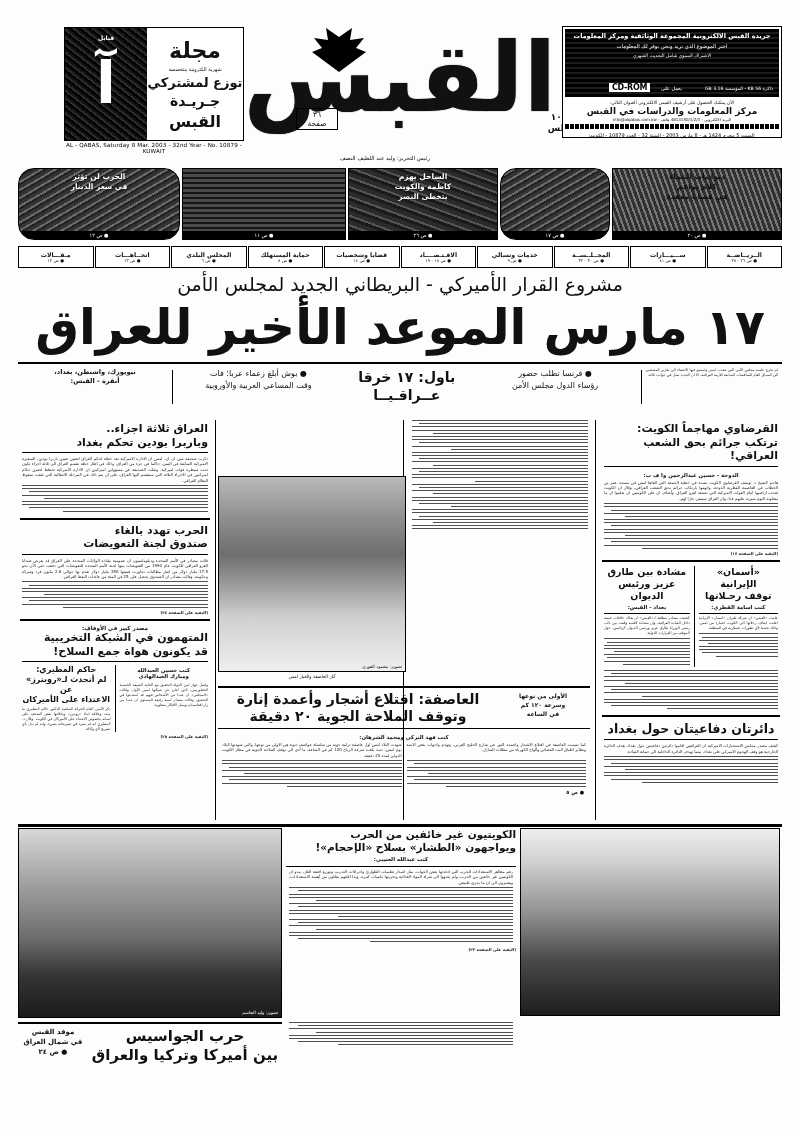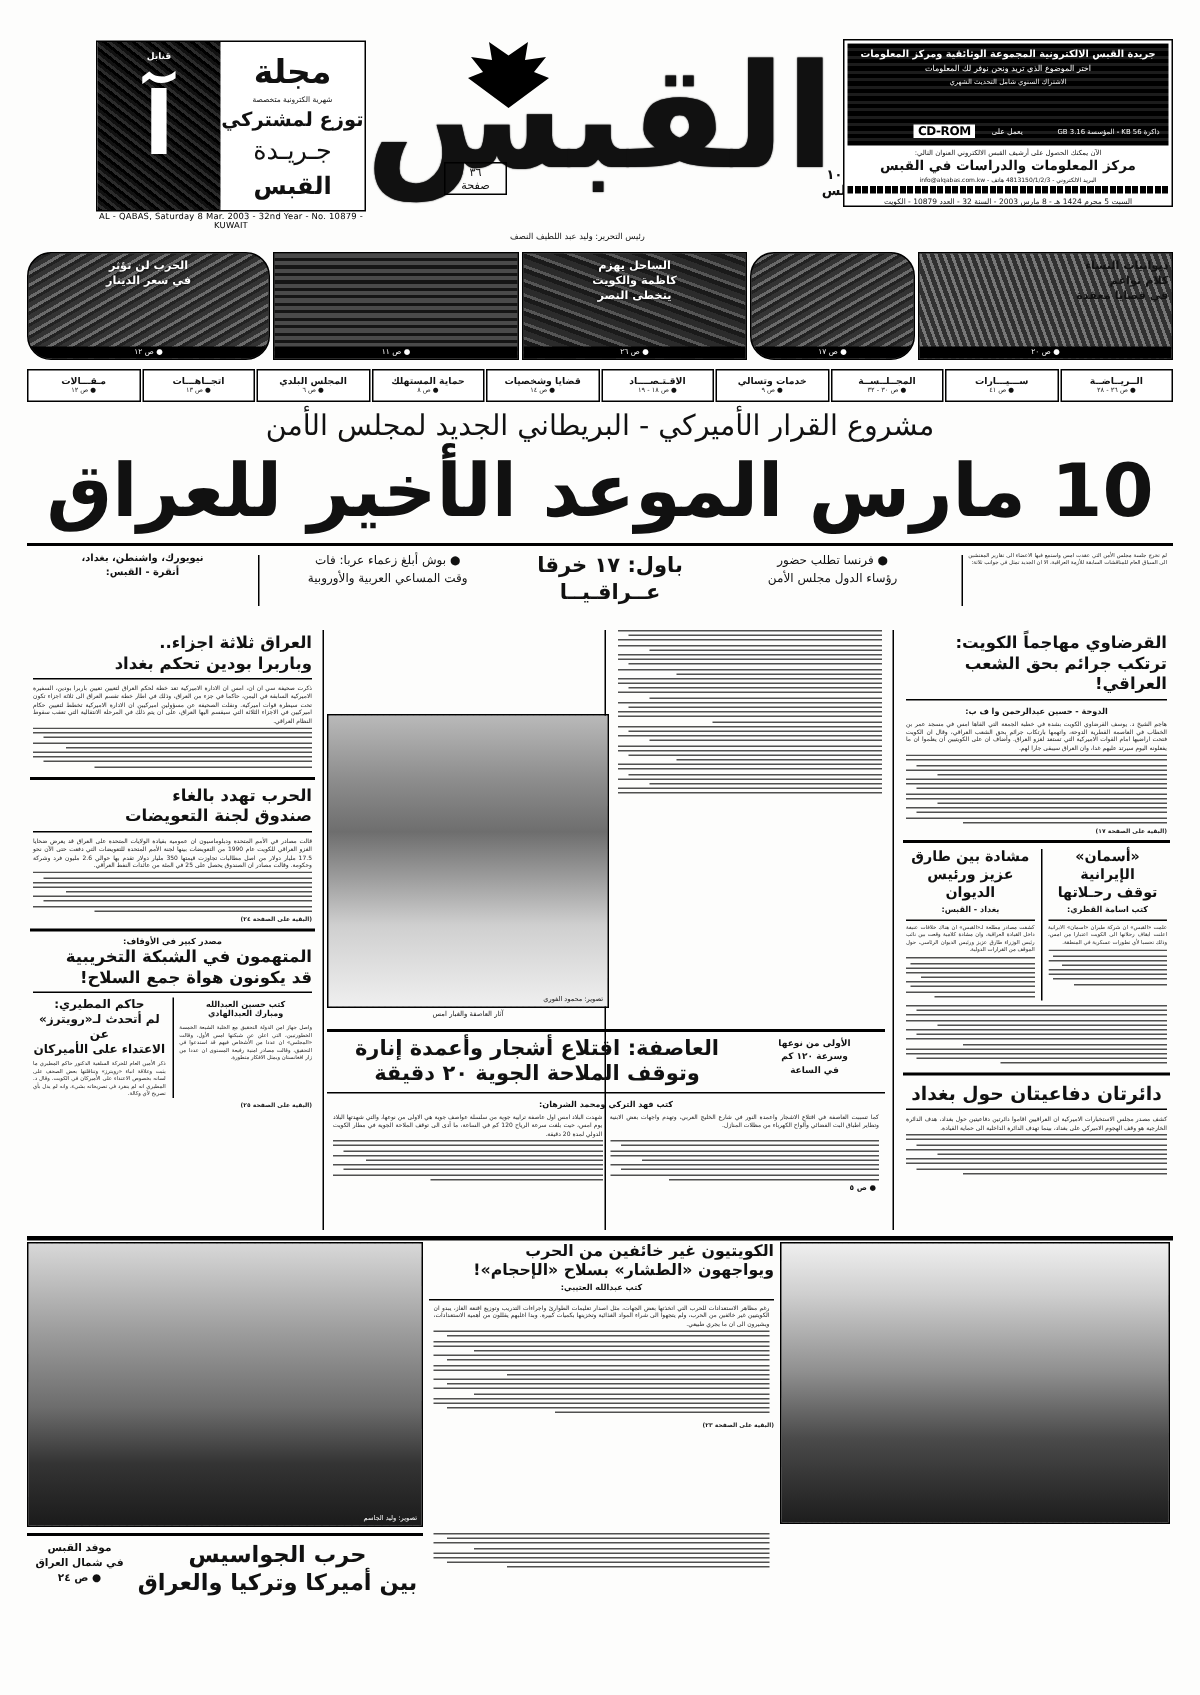--- a/index.html
+++ b/index.html
@@ -36,21 +36,21 @@
   #masthead{position:absolute;left:0;top:0;width:800px;height:168px;}
   #mag-box{
     position:absolute;right:556px;top:27px;width:178px;height:112px;
     border:1px solid #000;background:#fff;display:flex;
   }
   #mag-left{width:96px;height:100%;display:flex;flex-direction:column;
      align-items:center;justify-content:center;gap:3px;}
   #mag-word{font-size:22px;font-weight:bold;letter-spacing:2px;}
   #mag-sub{font-size:5px;letter-spacing:.3px;}
   #mag-word2{font-size:13px;font-weight:bold;}
-  #mag-word3{font-size:17px;font-weight:normal;letter-spacing:3px;}
+  #mag-word3{font-size:14px;font-weight:bold;letter-spacing:3px;}
   #mag-logo2{font-size:16px;font-weight:bold;}
   #mag-right{
     width:82px;height:100%;
     background:
       repeating-linear-gradient(38deg,#000 0 2px,#2b2b2b 2px 4px,#111 4px 6px);
     position:relative;overflow:hidden;color:#fff;
   }
   #mag-right .ar{
     position:absolute;left:0;right:0;top:6px;text-align:center;
     font-size:6px;font-weight:bold;color:#fff;
@@ -139,21 +139,21 @@
      repeating-linear-gradient(0deg,#151515 0 2px,#4a4a4a 2px 5px),
      radial-gradient(circle at 55% 45%,#999,#0a0a0a 70%);}
   .ph .cap{
     position:absolute;left:0;right:0;bottom:0;background:#000;color:#fff;
     font-size:5px;text-align:center;padding:1px 0;line-height:6px;
   }
   .ph .hl{
     position:absolute;left:2px;right:2px;top:3px;color:#fff;font-size:7.5px;
     font-weight:bold;text-align:center;line-height:10px;text-shadow:0 0 2px #000;
   }
-  .ph .hl.dark{color:#000;text-shadow:none;text-align:right;}
+  .ph .hl.dark{color:#000;text-shadow:none;}
 
   
   #indexbar{position:absolute;left:18px;top:246px;width:764px;height:22px;
      display:flex;flex-direction:row-reverse;gap:1px;}
   .idx{flex:1;border:1px solid #000;box-sizing:border-box;background:#fff;
      display:flex;flex-direction:column;align-items:center;justify-content:center;}
   .idx .t{font-size:6.2px;font-weight:bold;line-height:7px;white-space:nowrap;}
   .idx .p{font-size:4.4px;line-height:6px;}
 
   
@@ -325,21 +325,21 @@
         <div class="t">ســـيـــارات</div>
         <div class="p">● ص ٤١</div>
       </div>
       <div class="idx">
         <div class="t">الــريــاضــة</div>
         <div class="p">● ص ٢٦ - ٢٨</div>
       </div>
     </div>
 
   <div id="kicker">مشروع القرار الأميركي - البريطاني الجديد لمجلس الأمن</div>
-  <div id="mainhead">10 مارس الموعد الأخير للعراق</div>
+  <div id="mainhead">١٧ مارس الموعد الأخير للعراق</div>
   <div id="headrule"></div>
 
   <div id="bulletrow">
 
     <div style="width:150px;padding:0 6px;">
       <div style="font-size:6.6px;font-weight:bold;line-height:9px;text-align:center;white-space:pre-line">نيويورك، واشنطن، بغداد،
 أنقرة - القبس:</div>
     </div>
     <div class="vsep"></div>
     <div class="bl" style="width:168px">

